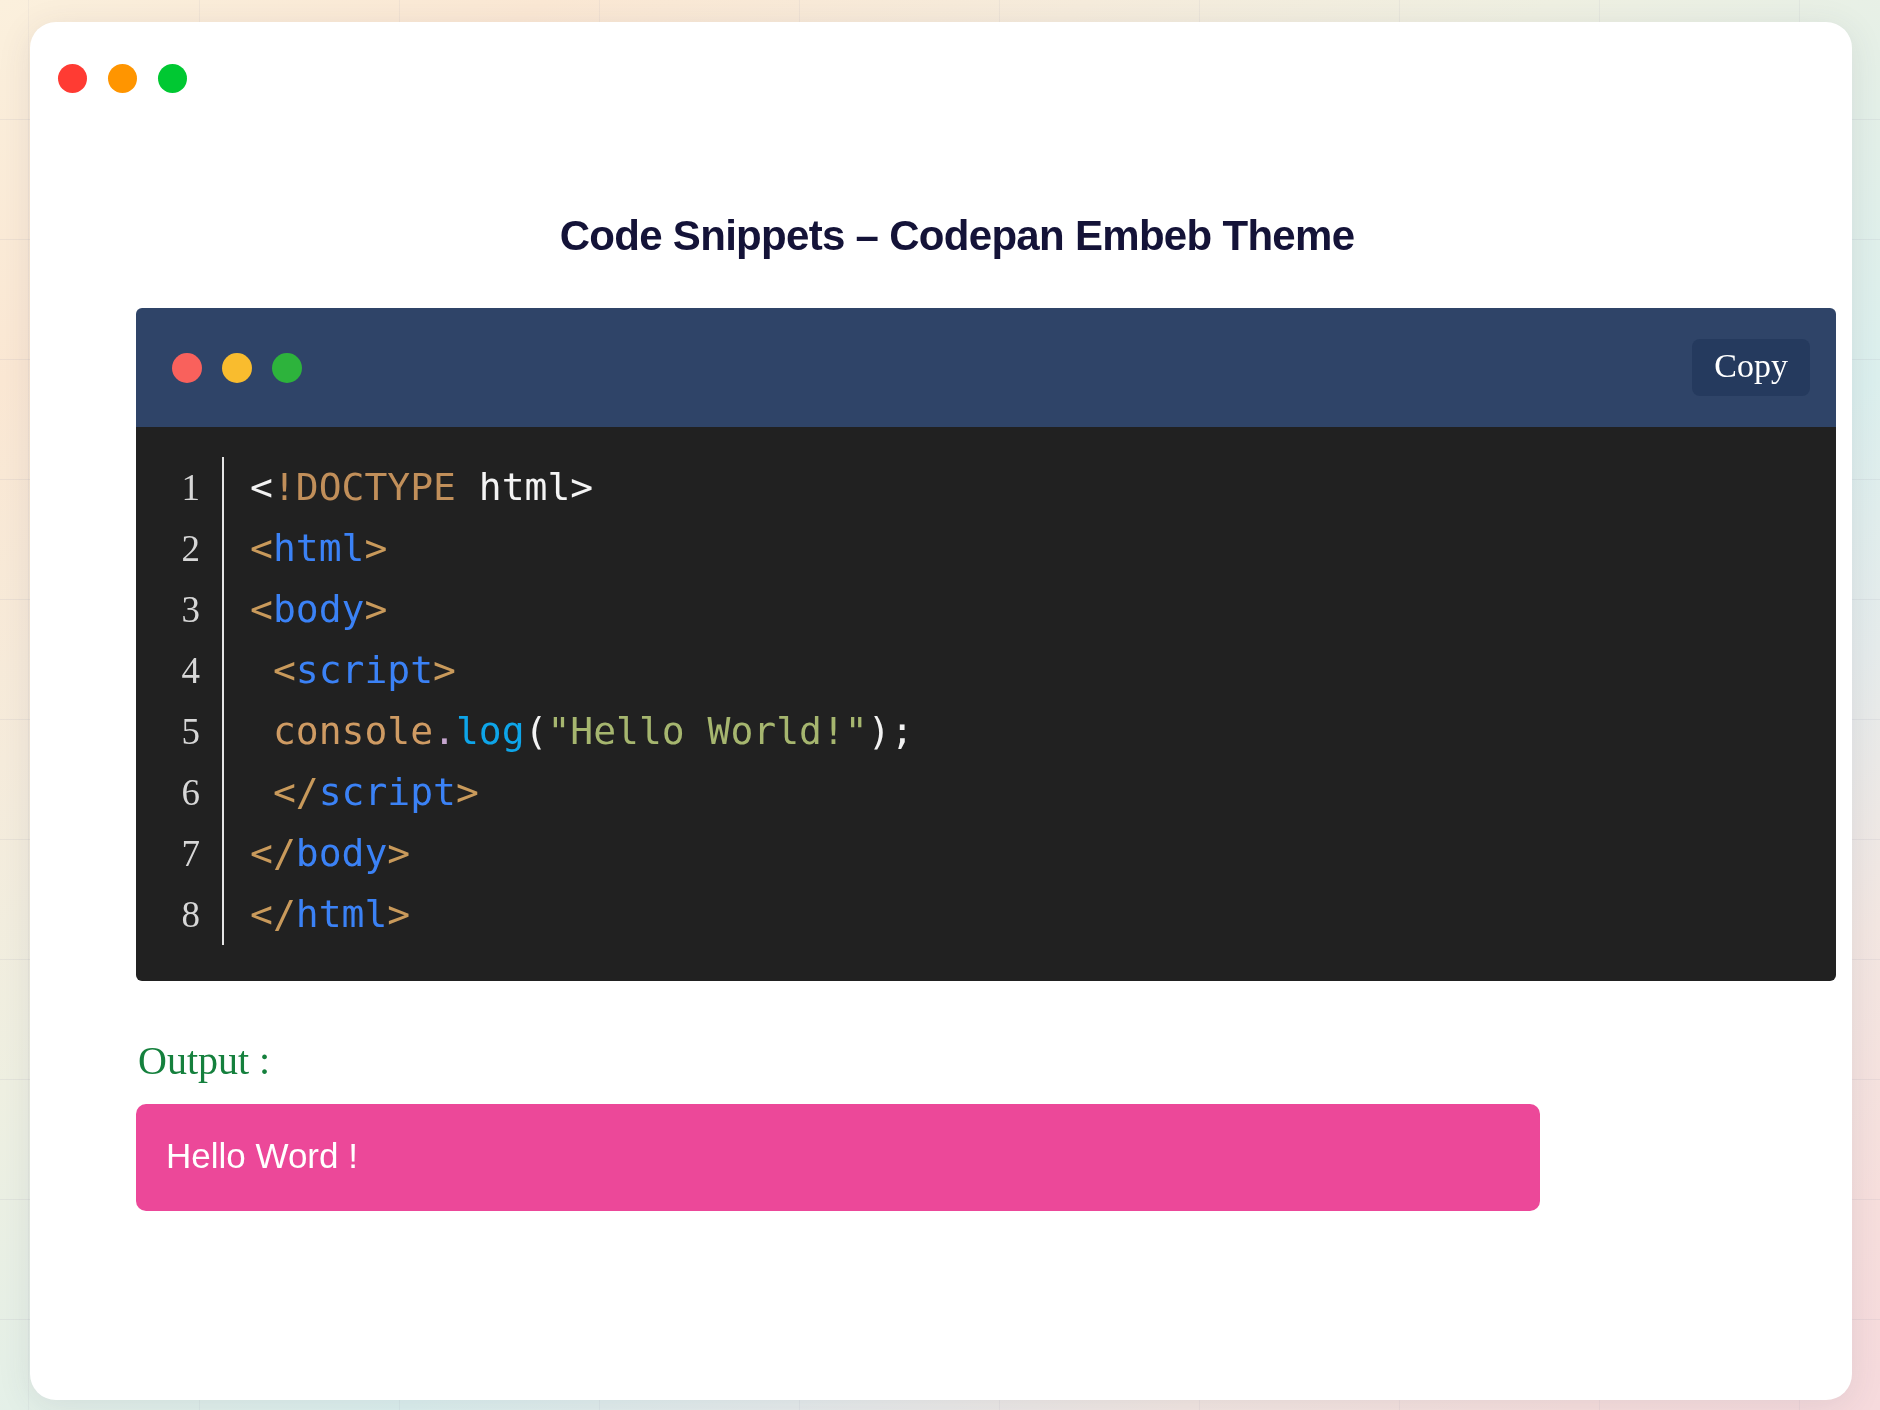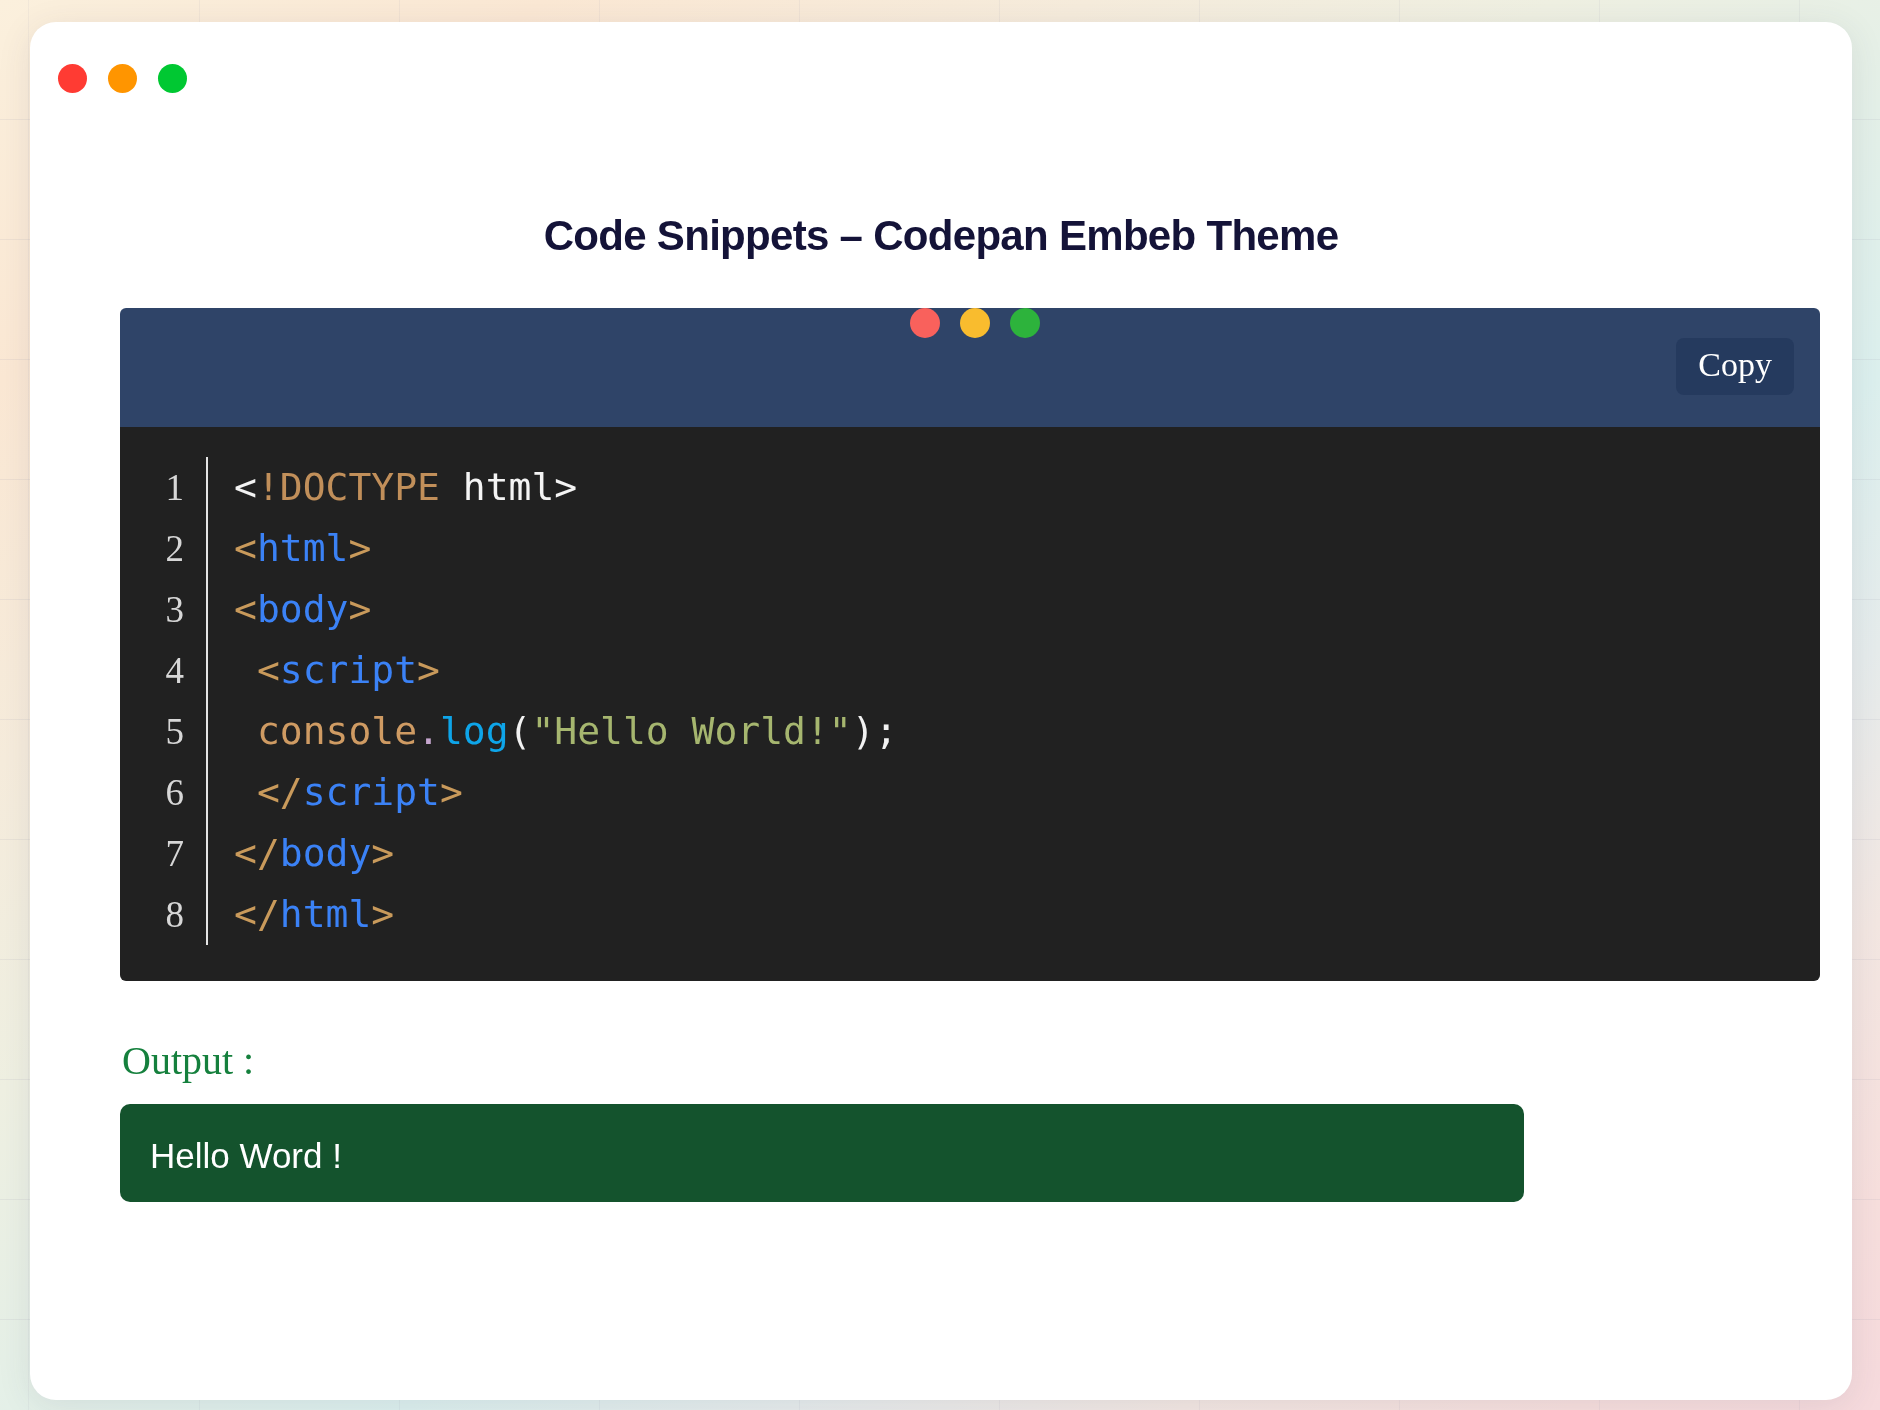--- a/index.html
+++ b/index.html
@@ -76,21 +76,21 @@
     font-size: 44px;
     font-weight: 700;
     letter-spacing: -0.6px;
     color: #131336;
     text-shadow: 4px 5px 5px rgba(120,120,140,0.42);
   }
 
   
   .content {
     position: absolute;
-    left: 0;
+    left: 16px;
     top: 150px;
     width: 100%;
     padding: 0 90px;
   }
 
   .subtitle {
     text-align: center;
     font-size: 42px;
     font-weight: 700;
     letter-spacing: -0.7px;
@@ -106,21 +106,20 @@
     width: 1700px;
     margin: 0 auto;
   }
 
   .code-header {
     background: #2f4468;
     height: 119px;
     display: flex;
     align-items: center;
     padding: 0 26px 0 36px;
-    flex-direction: column;
   }
   .code-dots { display: flex; gap: 20px; }
   .code-dot { width: 30px; height: 30px; border-radius: 50%; }
   .code-dot.red   { background: #f9615c; }
   .code-dot.amber { background: #f9bc2e; }
   .code-dot.green { background: #2db33c; }
 
   .copy-button {
     margin-left: auto;
     background: #253a5e;
@@ -181,25 +180,25 @@
     font-family: "Liberation Serif", serif;
     font-size: 40px;
     color: #15803d;
     margin-top: 56px;
     margin-bottom: 20px;
     padding-left: 2px;
   }
 
   .output-box {
     width: 1404px;
-    background: #14532d;
+    background: #ec4899;
     color: #ffffff;
     border-radius: 10px;
     font-size: 35px;
-    padding: 33px 30px 26px 30px;
+    padding: 33px 30px 35px 30px;
     line-height: 1.1;
   }
 </style>
 </head>
 <body>
 
 <div class="app-window">
 
   <div class="win-dots">
     <span class="win-dot red"></span>

